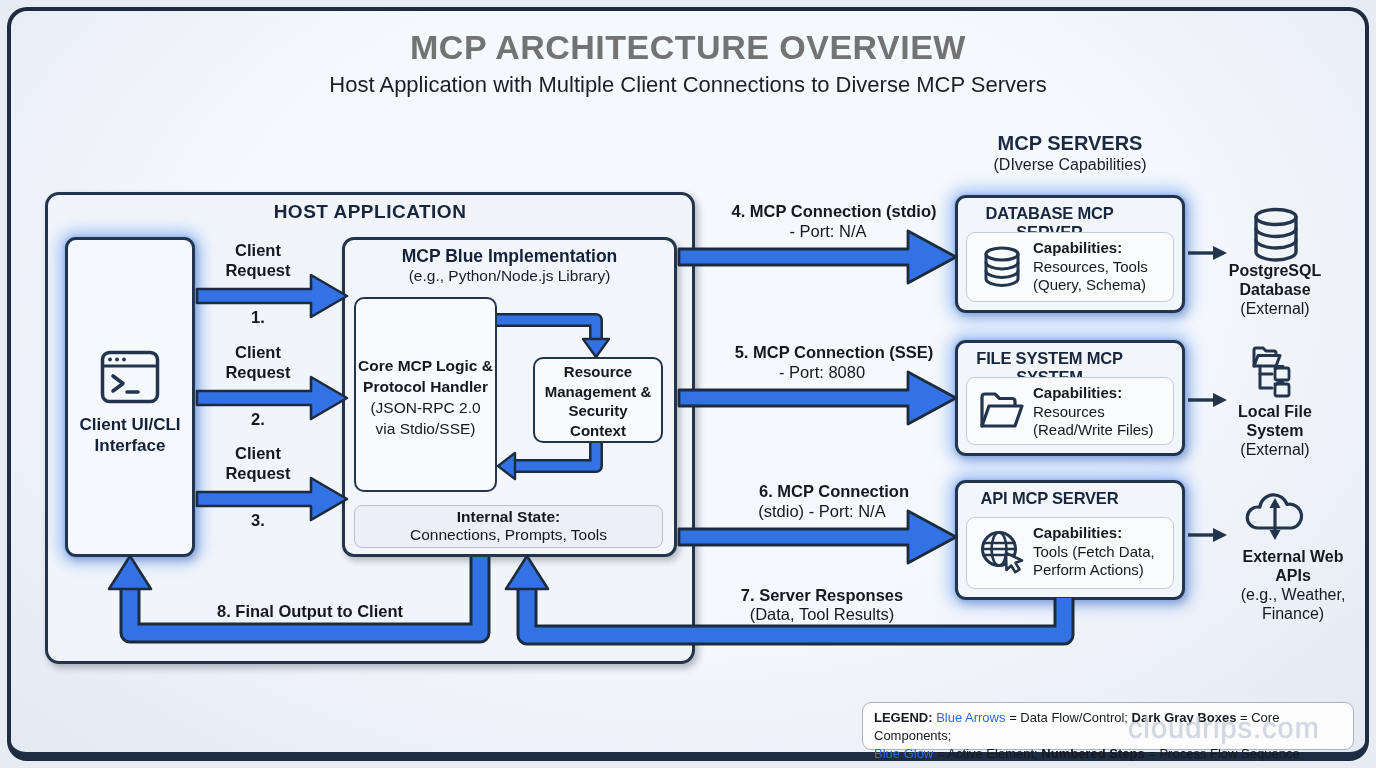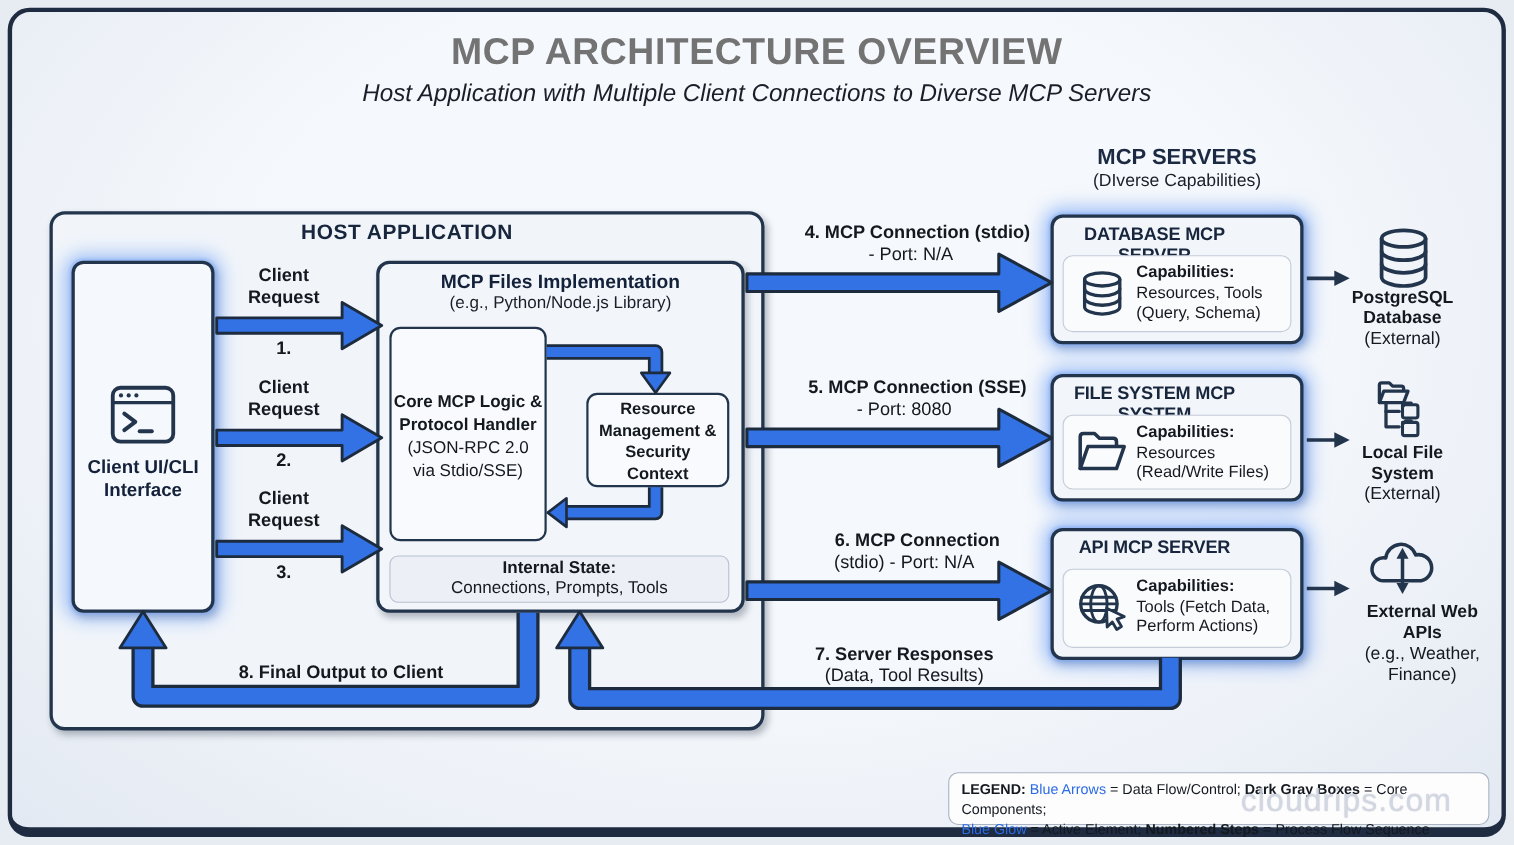--- a/index.html
+++ b/index.html
@@ -7,21 +7,21 @@
   body { font-family:"Liberation Sans", sans-serif; background:#e7ecf3; overflow:hidden; }
   .canvas { position:relative; width:1376px; height:768px; }
   .frame { position:absolute; inset:7px; border:4px solid #1e2b40; border-bottom-width:9px;
            border-radius:20px;
            background: radial-gradient(ellipse at 50% 38%, #f5f8fc 50%, #e3e9f2 100%); }
   .abs { position:absolute; }
   .ctr { text-align:center; }
 
   .main-title { left:0; top:28px; width:1376px; font-size:34px; font-weight:800;
                 letter-spacing:.5px; color:#737373; }
-  .main-sub   { left:0; top:72px; width:1376px; font-size:22px; color:#191e28;font-style:italic; }
+  .main-sub   { left:0; top:72px; width:1376px; font-size:22px; color:#191e28; }
 
   .srvhead-t { left:940px; top:132px; width:260px; font-size:20px; font-weight:800; color:#1b2a42; }
   .srvhead-s { left:940px; top:156px; width:260px; font-size:16px; color:#191e28; }
 
   .host-box { left:45px; top:192px; width:650px; height:472px; background:#f1f5fa;
               border:3px solid #22354c; border-radius:14px;
               box-shadow:3px 4px 7px rgba(22,32,52,.30); }
   .host-title { left:45px; top:201px; width:650px; font-size:19px; font-weight:800;
                 letter-spacing:.5px; color:#17263c; }
 
@@ -126,21 +126,21 @@
       <div>Request</div>
   </div>
   <div class="abs ctr req-num" style="left:203px; top:410px;">2.</div>
   <div class="abs ctr req-label" style="left:203px; top:443px;">
     <div>Client</div>
       <div>Request</div>
   </div>
   <div class="abs ctr req-num" style="left:203px; top:511px;">3.</div>
 
   <div class="abs impl-box"></div>
-  <div class="abs ctr impl-title">MCP Files Implementation</div>
+  <div class="abs ctr impl-title">MCP Blue Implementation</div>
   <div class="abs ctr impl-sub">(e.g., Python/Node.js Library)</div>
 
   <div class="abs core-box"></div>
   <div class="abs ctr core-text">
     <div class="b">Core MCP Logic &amp;</div>
     <div class="b">Protocol Handler</div>
     <div>(JSON-RPC 2.0</div>
     <div>via Stdio/SSE)</div>
   </div>
 

